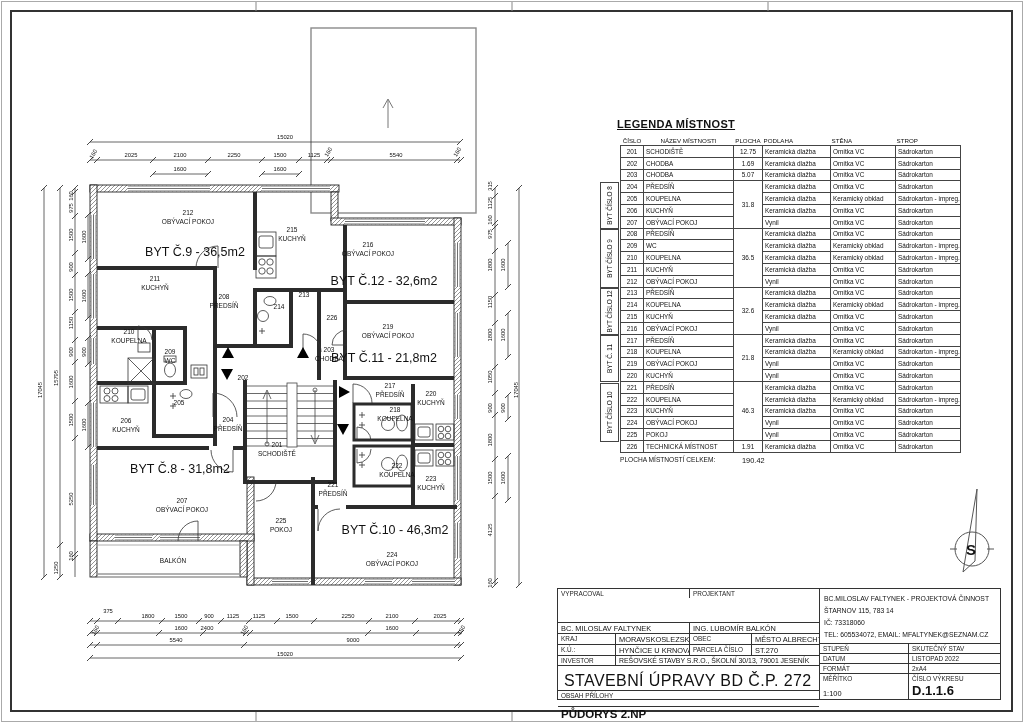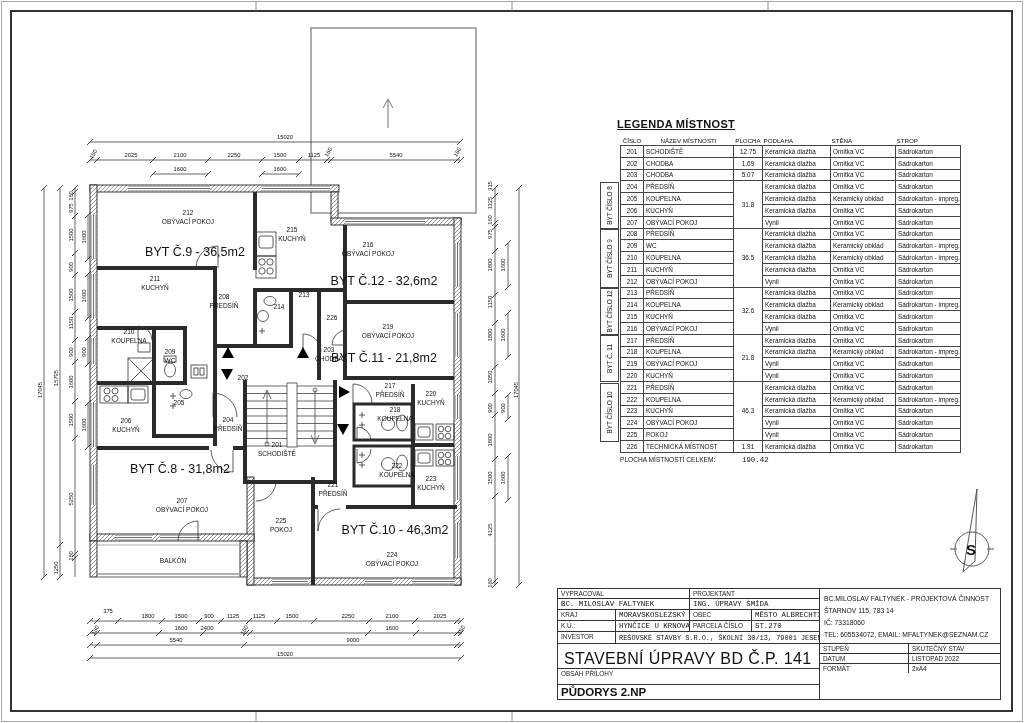--- a/index.html
+++ b/index.html
@@ -23,21 +23,21 @@
   .grp span{transform:rotate(-90deg);white-space:nowrap;font-size:6.4px;}
   
   .tb{position:absolute;box-sizing:border-box;border:1.5px solid #333;background:#fff;}
   .tb-left{left:557px;top:588px;width:263px;height:112px;display:flex;flex-direction:column;}
   .tb-right{left:820px;top:588px;width:181px;height:112px;display:flex;flex-direction:column;border-left:none;}
   .tbrow{display:flex;border-top:0.8px solid #333;box-sizing:border-box;}
   .tbrow:first-child{border-top:none;}
   .tbcell{box-sizing:border-box;border-left:0.8px solid #333;padding:1px 3px;overflow:hidden;white-space:nowrap;}
   .tbcell:first-child{border-left:none;}
   .cap{font-size:6.4px;color:#222;}
-  .val{font-size:7.4px;font-family:Liberation Mono, monospace;}
+  .val{font-size:7.4px;}
   .tb-title{font-size:16px;letter-spacing:.4px;padding:6px 4px 0 6px;font-weight:500;}
   .tb-main{font-size:11.5px;font-weight:bold;padding:1px 3px;}
   .addr{font-size:6.8px;line-height:12px;padding:4px 4px;white-space:nowrap;}
   .big-num{font-size:13px;font-weight:bold;}
 </style>
 </head>
 <body>
 
 <div class="page">
 
@@ -820,41 +820,41 @@
         <span>BYT ČÍSLO 10</span>
       </div>
     </div>
 
 
 <div class="tb tb-left">
   <div class="tbrow" style="height:10px;">
     <div class="tbcell cap" style="width:131px;">VYPRACOVAL</div>
     <div class="tbcell cap" style="flex:1;">PROJEKTANT</div>
   </div>
-  <div class="tbrow" style="height:11px;">
+  <div class="tbrow" style="height:11px;margin-top:24px;">
     <div class="tbcell val" style="width:131px;">BC. MILOSLAV FALTYNEK</div>
-    <div class="tbcell val" style="flex:1;">ING. ÚPRAVY ŠMÍDA</div>
+    <div class="tbcell val" style="flex:1;">ING. LUBOMÍR BALKÓN</div>
   </div>
   <div class="tbrow" style="height:11px;">
     <div class="tbcell cap" style="width:57px;">KRAJ</div>
     <div class="tbcell val" style="width:74px;">MORAVSKOSLEZSKÝ</div>
     <div class="tbcell cap" style="width:62px;">OBEC</div>
     <div class="tbcell val" style="flex:1;">MĚSTO ALBRECHTICE</div>
   </div>
   <div class="tbrow" style="height:11px;">
     <div class="tbcell cap" style="width:57px;">K.Ú.:</div>
     <div class="tbcell val" style="width:74px;">HYNČICE U KRNOVA</div>
     <div class="tbcell cap" style="width:62px;">PARCELA ČÍSLO</div>
     <div class="tbcell val" style="flex:1;">ST.270</div>
   </div>
   <div class="tbrow" style="height:20px;">
     <div class="tbcell cap" style="width:57px;">INVESTOR</div>
     <div class="tbcell val" style="flex:1;display:flex;align-items:center;font-size:6.9px;">REŠOVSKÉ STAVBY S.R.O., ŠKOLNÍ 30/13, 79001 JESENÍK</div>
   </div>
-  <div class="tbrow tb-title" style="height:28px;">STAVEBNÍ ÚPRAVY BD Č.P. 141</div>
+  <div class="tbrow tb-title" style="height:28px;">STAVEBNÍ ÚPRAVY BD Č.P. 272</div>
   <div class="tbrow cap" style="height:9px;padding:1px 3px;">OBSAH PŘÍLOHY</div>
   <div class="tbrow tb-main" style="flex:1;margin-top:7px;">PŮDORYS 2.NP</div>
 </div>
 
 
 <div class="tb tb-right">
   <div class="tbrow addr" style="height:54px;flex-direction:column;display:flex;">
     <span>BC.MILOSLAV FALTYNEK - PROJEKTOVÁ ČINNOST</span>
     <span>ŠTARNOV 115, 783 14</span>
     <span>IČ: 73318060</span>
@@ -865,15 +865,25 @@
     <div class="tbcell cap" style="flex:1;">SKUTEČNÝ STAV</div>
   </div>
   <div class="tbrow" style="height:10px;">
     <div class="tbcell cap" style="width:88px;">DATUM</div>
     <div class="tbcell cap" style="flex:1;">LISTOPAD 2022</div>
   </div>
   <div class="tbrow" style="height:10px;">
     <div class="tbcell cap" style="width:88px;">FORMÁT</div>
     <div class="tbcell cap" style="flex:1;">2xA4</div>
   </div>
+  <div class="tbrow" style="flex:1;">
+    <div class="tbcell" style="width:88px;display:flex;flex-direction:column;justify-content:space-between;">
+      <span class="cap">MĚŘÍTKO</span>
+      <span class="val">1:100</span>
+    </div>
+    <div class="tbcell" style="flex:1;display:flex;flex-direction:column;justify-content:space-between;">
+      <span class="cap">ČÍSLO VÝKRESU</span>
+      <span class="big-num">D.1.1.6</span>
+    </div>
+  </div>
 </div>
 
 </div>
 
 </body></html>

